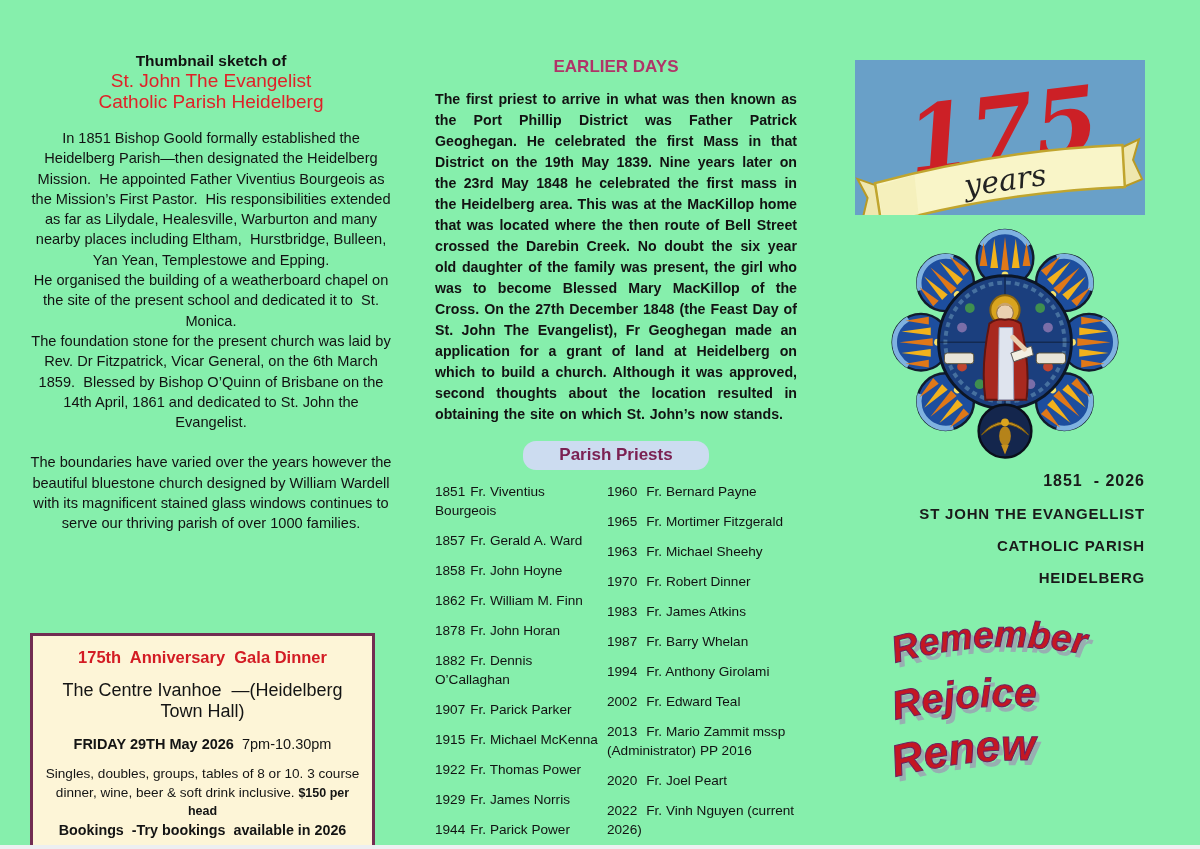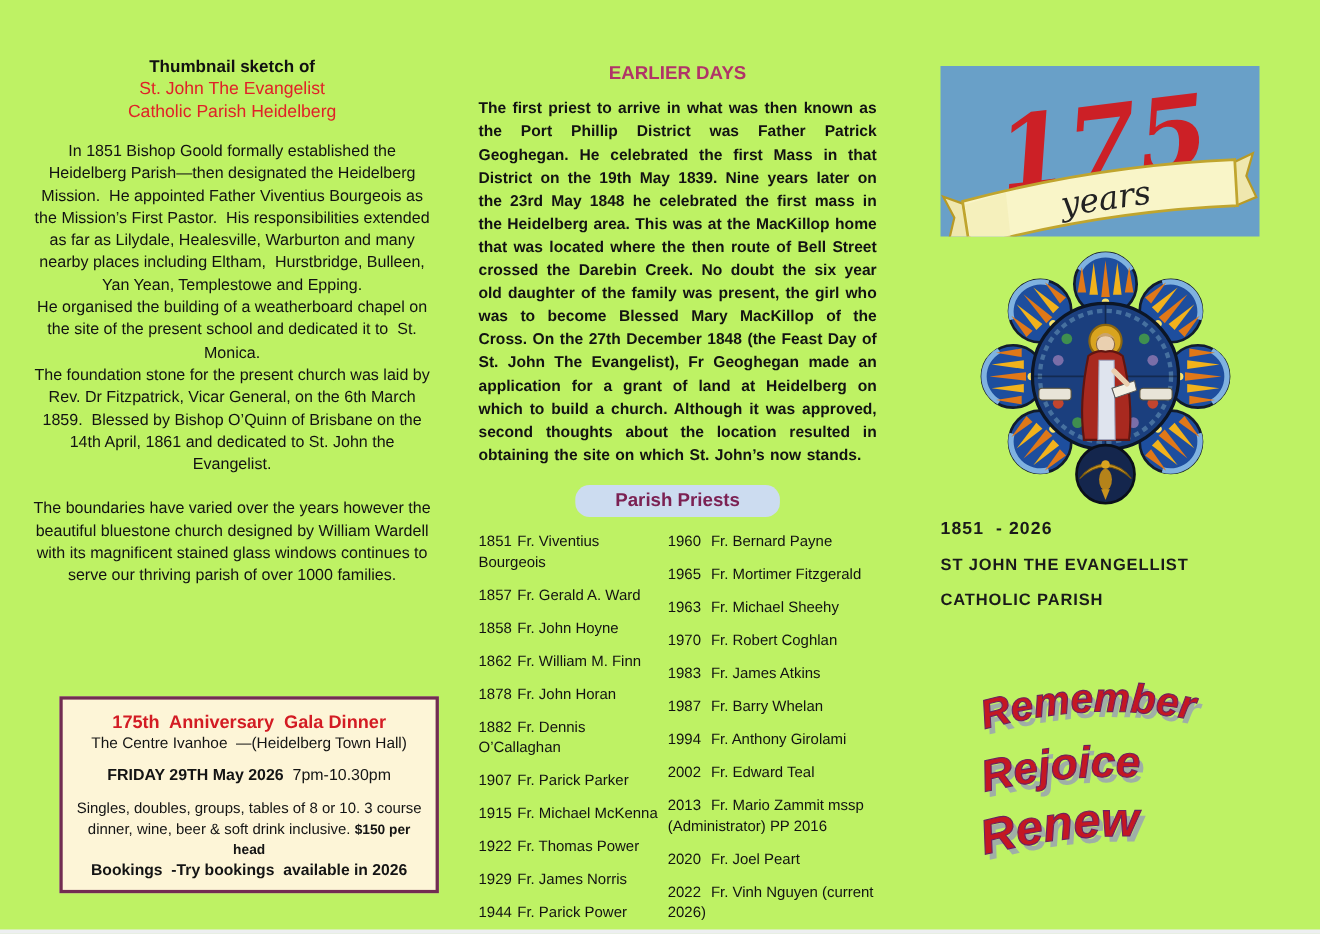--- a/index.html
+++ b/index.html
@@ -1,40 +1,40 @@
 <!DOCTYPE html>
 <html><head>
 <meta charset="utf-8">
 <style>
   html,body{margin:0;padding:0;}
   .page{
     position:relative;
     width:1200px;height:849px;
-    background:#bef264;
+    background:#86efac;
     font-family:"Liberation Sans",sans-serif;
     color:#141414;
     overflow:hidden;
   }
   .bottom-strip{position:absolute;left:0;bottom:0;width:100%;height:4px;background:#edeff1;}
 
   
   .left-panel{position:absolute;left:30px;top:52px;width:362px;text-align:center;}
   .thumb-title{font-weight:bold;font-size:15.5px;color:#111;}
-  .red-sub{color:#e02128;font-size:16px;line-height:21px;}
+  .red-sub{color:#e02128;font-size:19px;line-height:21px;}
   .history{margin-top:16px;font-size:14.6px;line-height:20.3px;color:#121212;}
   .history p{margin:0;white-space:pre-wrap;}
   .history .gap{margin-top:20px;}
 
   .gala-box{
-    position:absolute;left:24px;top:581px;width:319px;
+    position:absolute;left:0;top:581px;width:319px;
     background:#fdf5d7;border:3px solid #722d52;
     text-align:center;padding:8px 10px 10px 10px;
   }
   .gala-title{color:#d31c24;font-weight:bold;font-size:16.5px;margin-top:4px;white-space:pre-wrap;}
-  .gala-venue{font-size:14px;white-space:pre-wrap;}
+  .gala-venue{font-size:18px;margin-top:13px;white-space:pre-wrap;}
   .gala-date{font-size:14.5px;margin-top:14px;white-space:pre-wrap;}
   .gala-date .b{font-weight:bold;}
   .gala-details{font-size:13.6px;margin-top:13px;line-height:18.5px;}
   .gala-details .price{font-weight:bold;font-size:12.5px;}
   .gala-book{font-weight:bold;font-size:14.3px;margin-top:1px;white-space:pre-wrap;}
 
   
   .mid-panel{position:absolute;left:435px;top:57px;width:362px;}
   .earlier-title{text-align:center;color:#b03468;font-weight:bold;font-size:17px;}
   .earlier-body{margin-top:12px;font-size:14.2px;line-height:21px;text-align:justify;word-spacing:1px;color:#121212;font-weight:bold;}
@@ -44,21 +44,21 @@
   .pcol{font-size:13.6px;line-height:19px;color:#121212;}
   .pcol-left{width:172px;}
   .pcol-right{width:190px;}
   .priest-row{margin-bottom:11px;white-space:pre-wrap;}
   .priest-row .yr{margin-right:5px;}
   .pcol-right .priest-row .yr{margin-right:9px;}
 
   
   .logo-box{position:absolute;left:855px;top:60px;width:290px;height:155px;background:#69a0c8;}
   .glass-wrap{position:absolute;left:878px;top:220px;width:254px;height:262px;}
-  .caption{position:absolute;left:855px;top:472px;width:290px;text-align:left;color:#1a1a1a;}
+  .caption{position:absolute;left:855px;top:472px;width:290px;text-align:right;color:#1a1a1a;}
   .years-range{font-weight:bold;font-size:16px;letter-spacing:1px;white-space:pre-wrap;}
   .cap-line{font-weight:bold;font-size:15px;letter-spacing:0.8px;margin-top:15px;white-space:pre-wrap;}
   .wordart{position:absolute;left:893px;top:615px;width:214px;height:178px;}
 </style>
 </head>
 <body>
 
 <div class="page">
 
   <div class="left-panel">
@@ -98,21 +98,21 @@
         <div class="priest-row"><span class="yr">1915</span><span>Fr. Michael McKenna</span></div>
         <div class="priest-row"><span class="yr">1922</span><span>Fr. Thomas Power</span></div>
         <div class="priest-row"><span class="yr">1929</span><span>Fr. James Norris</span></div>
         <div class="priest-row"><span class="yr">1944</span><span>Fr. Parick Power</span></div>
         <div class="priest-row"><span class="yr">1949</span><span>Fr. Parick O’Connor</span></div>
       </div>
       <div class="pcol pcol-right">
         <div class="priest-row"><span class="yr">1960</span><span>Fr. Bernard Payne</span></div>
         <div class="priest-row"><span class="yr">1965</span><span>Fr. Mortimer Fitzgerald</span></div>
         <div class="priest-row"><span class="yr">1963</span><span>Fr. Michael Sheehy</span></div>
-        <div class="priest-row"><span class="yr">1970</span><span>Fr. Robert Coghlan</span></div>
+        <div class="priest-row"><span class="yr">1970</span><span>Fr. Robert Dinner</span></div>
         <div class="priest-row"><span class="yr">1983</span><span>Fr. James Atkins</span></div>
         <div class="priest-row"><span class="yr">1987</span><span>Fr. Barry Whelan</span></div>
         <div class="priest-row"><span class="yr">1994</span><span>Fr. Anthony Girolami</span></div>
         <div class="priest-row"><span class="yr">2002</span><span>Fr. Edward Teal</span></div>
         <div class="priest-row"><span class="yr">2013</span><span>Fr. Mario Zammit mssp (Administrator) PP 2016</span></div>
         <div class="priest-row"><span class="yr">2020</span><span>Fr. Joel Peart</span></div>
         <div class="priest-row"><span class="yr">2022</span><span>Fr. Vinh Nguyen (current 2026)</span></div>
       </div>
     </div>
   </div>
@@ -185,20 +185,21 @@
         <circle cx="130" cy="207" r="4" fill="#d9a41f"></circle>
         <path d="M126,230 L134,230 L130,240 Z" fill="#c8921e"></path>
       </g>
     </svg>
   </div>
 
   <div class="caption">
     <div class="years-range">1851  - 2026</div>
     <div class="cap-line">ST JOHN THE EVANGELLIST</div>
     <div class="cap-line">CATHOLIC PARISH</div>
+    <div class="cap-line">HEIDELBERG</div>
   </div>
 
   <div class="wordart">
     <svg width="214" height="178" viewBox="0 0 214 178">
       <defs>
         <path id="wa1" d="M2,48 Q107,18 212,44"></path>
         <path id="wa2" d="M2,105 Q107,80 212,100"></path>
         <path id="wa3" d="M2,162 Q107,134 212,152"></path>
         <path id="wa1s" d="M6,53 Q111,23 216,49"></path>
         <path id="wa2s" d="M6,110 Q111,85 216,105"></path>

